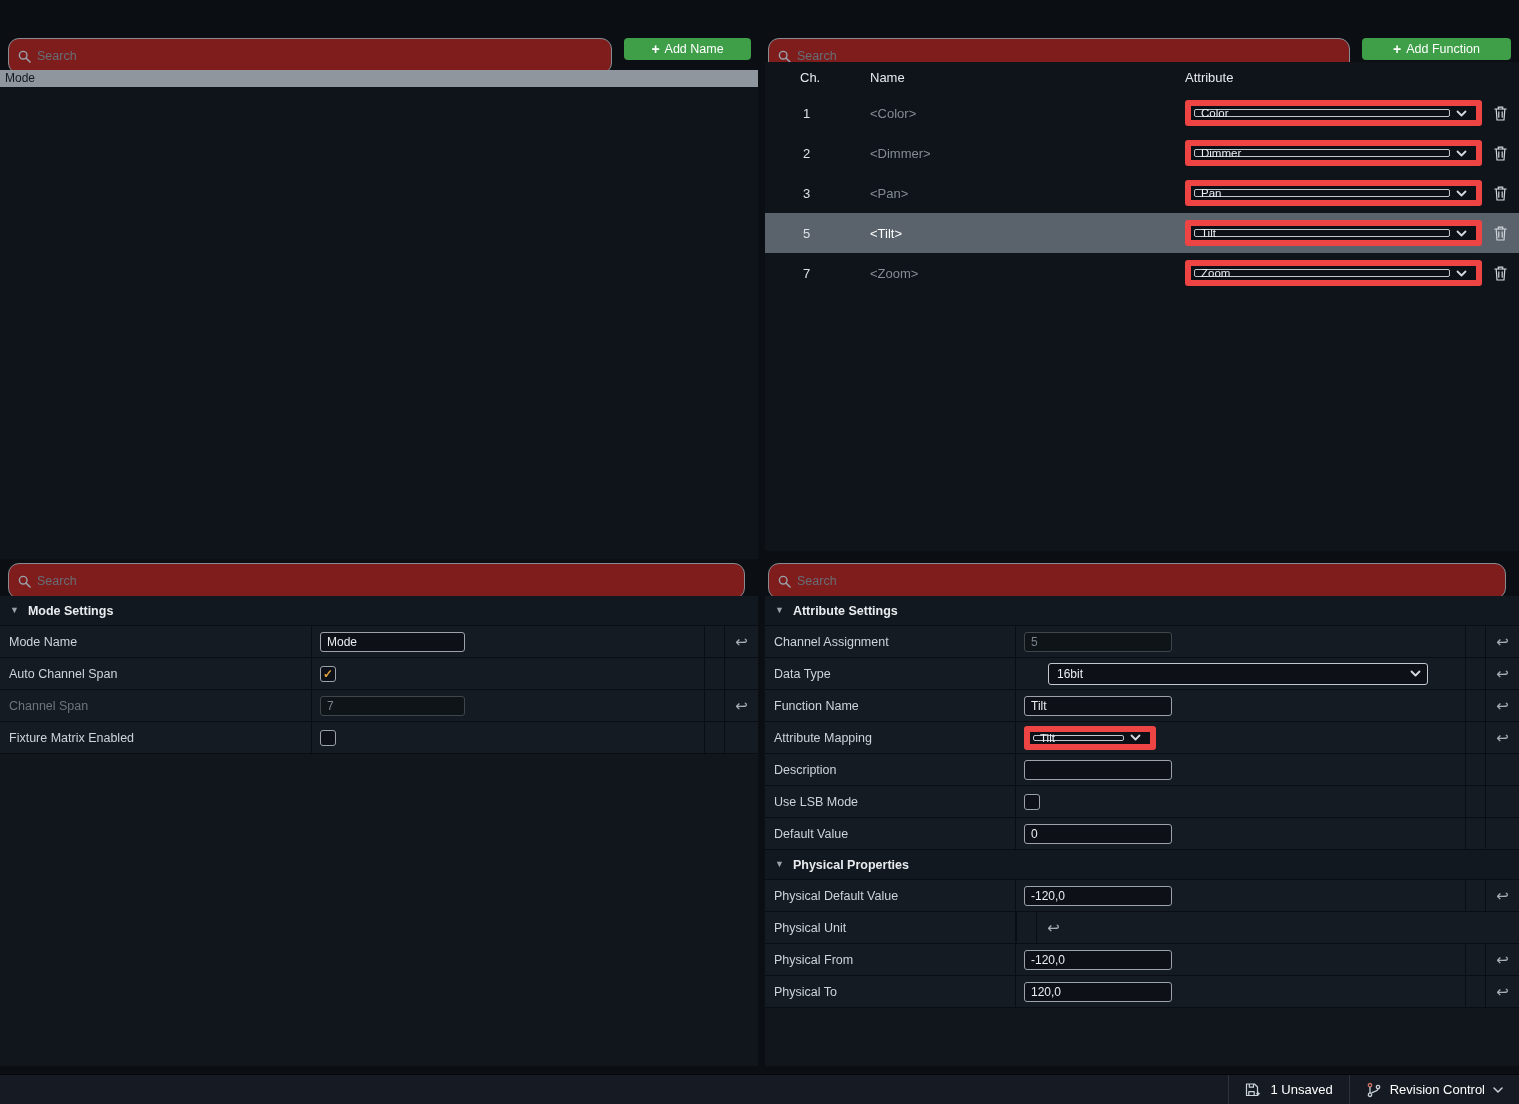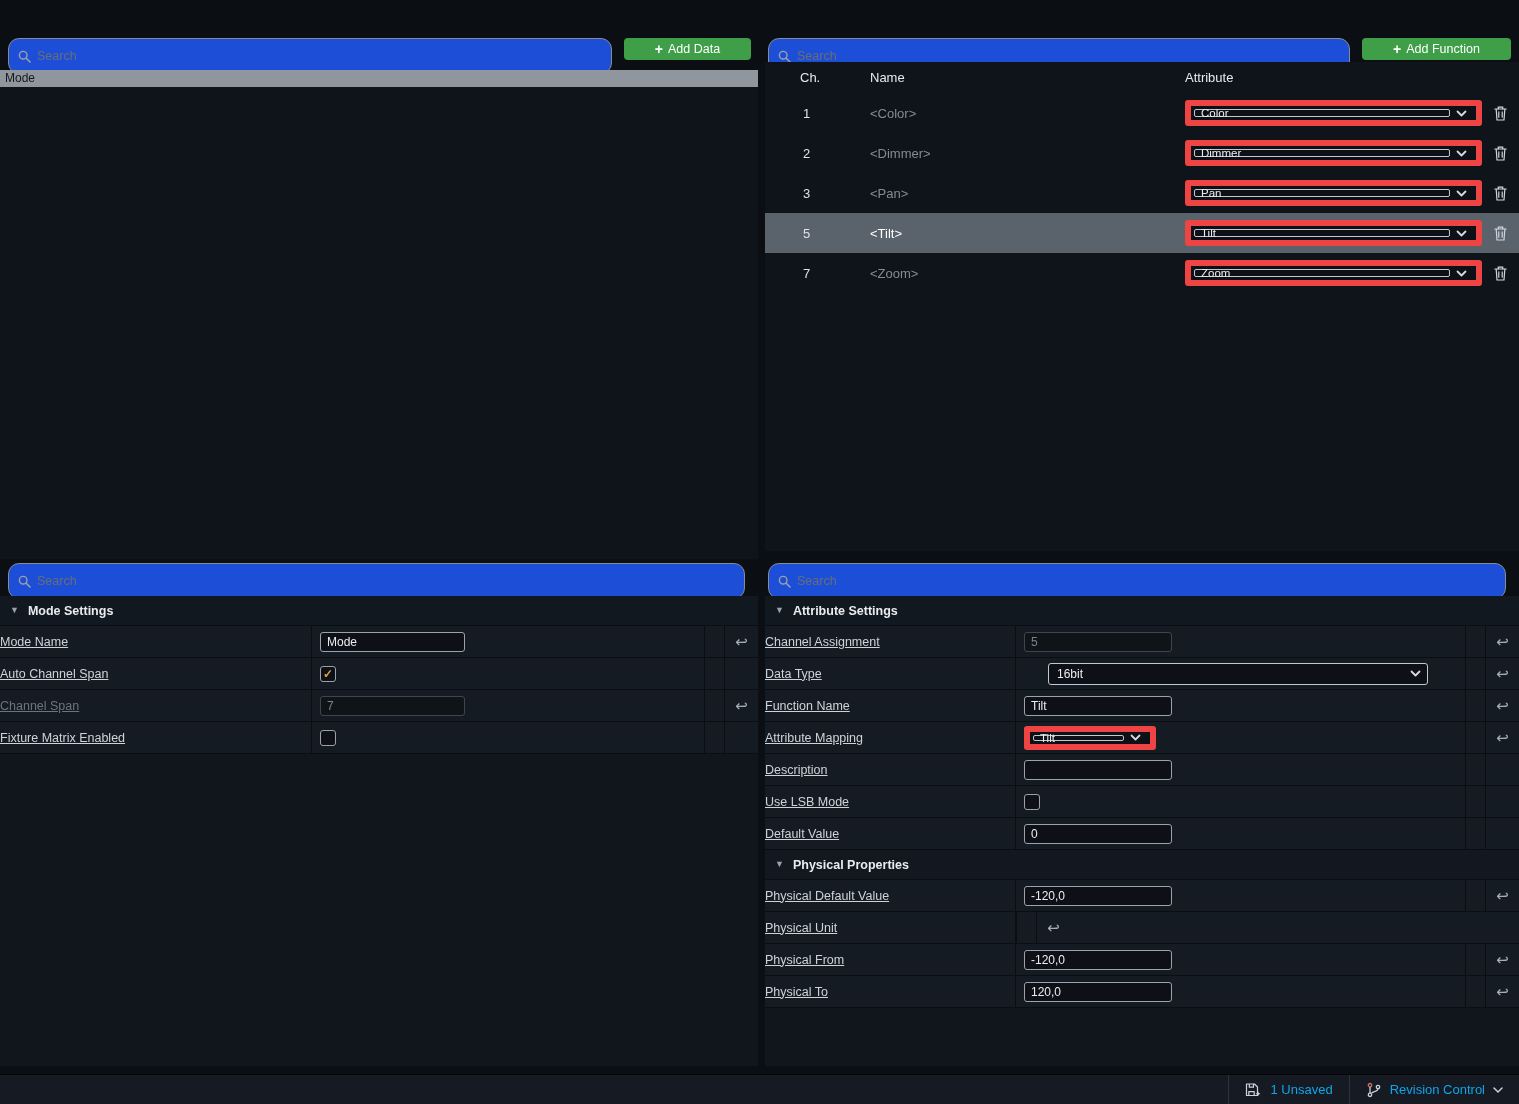--- a/index.html
+++ b/index.html
@@ -8,21 +8,21 @@
   .app { position:relative; width:1519px; height:1104px; background:#0b0f14; overflow:hidden; }
 
   .col { position:absolute; top:0; height:1066px; }
   .col.left-col  { left:0; width:759px; }
   .col.right-col { left:765px; width:754px; }
 
   
   .toolbar { position:absolute; top:38px; height:22px; display:flex; gap:12px; }
   .toolbar.lt { left:8px; width:743px; }
   .toolbar.rt { left:3px; width:743px; }
-  .search { height:22px; border:1px solid #858c94; border-radius:11px; background:#1d4ed8;
+  .search { height:22px; border:1px solid #858c94; border-radius:11px; background:#7f1d1d;
             display:flex; align-items:center; padding:17px 9px; gap:6px; flex:1; }
   .search input { flex:1; border:none; background:transparent; outline:none; color:#dfe3e7;
                   font-size:12.5px; font-family:inherit; min-width:0; }
   ::placeholder { color:#676e76; }
   .green-btn { height:22px; background:#3f9e48; border:none; border-radius:4px; color:#fff;
                font-size:12.5px; display:flex; align-items:center; justify-content:center; gap:5px;
                font-family:inherit; cursor:pointer; flex:none; }
   .green-btn .plus { font-weight:bold; font-size:14px; line-height:1; }
   .btn-mode { width:127px; } .btn-func { width:149px; }
 
@@ -66,62 +66,62 @@
 
   
   .settings { position:absolute; top:596px; left:0; height:470px; background:#11161d; }
   .left-col  .settings { width:758px; }
   .right-col .settings { width:754px; }
   .sec-header { height:30px; display:flex; align-items:center; gap:9px; padding-left:10px;
                 background:#12181f; border-bottom:1px solid #0a0e13; color:#e9ecef; font-weight:bold;
                 font-size:12.5px; cursor:pointer; }
   .tri { color:#9aa1a8; font-size:9px; line-height:1; }
   .srow { display:flex; align-items:center; height:32px; background:#151b23; border-bottom:1px solid #0a0e13; }
-  .lbl { width:312px; font-size:12.5px; color:#ced3d9; border-right:1px solid #0a0e13;
-         align-self:stretch; display:flex; align-items:center;text-decoration:underline; }
+  .lbl { width:312px; padding-left:9px; font-size:12.5px; color:#ced3d9; border-right:1px solid #0a0e13;
+         align-self:stretch; display:flex; align-items:center; }
   .right-col .lbl { width:251px; }
   .lbl.dim { color:#6d747c; }
   .val { flex:1; display:flex; align-items:center; padding-left:8px; }
   .spc { width:20px; align-self:stretch; border-left:1px solid #0a0e13; }
   .und { width:34px; align-self:stretch; border-left:1px solid #0a0e13; display:flex; align-items:center; justify-content:center; }
   .undo { color:#a7aeb6; font-size:15px; line-height:1; cursor:pointer; }
 
   .tin { height:20px; background:#0d1117; border:1px solid #9ba2aa; border-radius:3px; color:#e9edf0;
          font-size:12px; padding:0 6px; font-family:inherit; }
   .tin:disabled { border-color:#3e454d; color:#7b838c; background:#0f1419; }
   .w145 { width:145px; } .w148 { width:148px; }
 
   .cb { width:16px; height:16px; border:1px solid #9ba2aa; border-radius:3px; background:#0d1117;
         display:flex; align-items:center; justify-content:center; cursor:pointer; }
   .cb .chk { color:#e2a33d; font-size:12px; font-weight:bold; line-height:1; }
 
   
   .status-bar { position:absolute; left:0; top:1074px; width:1519px; height:30px; background:#161b23;
                 border-top:1px solid #04060a; display:flex; justify-content:flex-end; }
   .sb-item { display:flex; align-items:center; gap:8px; padding:0 16px; border-left:1px solid #2b323b;
-             color:#0ea5e9; font-size:13px; cursor:pointer; }
+             color:#ffffff; font-size:13px; cursor:pointer; }
 </style>
 </head>
 <body>
 
 <div class="app">
 
   <section class="col left-col">
 
     <div class="toolbar lt">
       <div class="search">
         <svg width="13" height="13" viewBox="0 0 13 13">
           <circle cx="5.2" cy="5.2" r="3.8" fill="none" stroke="#9aa1a9" stroke-width="1.4"></circle>
           <line x1="8.2" y1="8.2" x2="12" y2="12" stroke="#9aa1a9" stroke-width="1.6" stroke-linecap="round"></line>
         </svg>
         <input placeholder="Search" style="">
       </div>
       <button class="green-btn btn-mode">
         <span class="plus">+</span>
-        <span>Add Data</span>
+        <span>Add Name</span>
       </button>
     </div>
 
     <div class="mode-header">Mode</div>
     <div class="mode-list"></div>
 
     <div class="sr2 lt2">
       <div class="search">
         <svg width="13" height="13" viewBox="0 0 13 13">
           <circle cx="5.2" cy="5.2" r="3.8" fill="none" stroke="#9aa1a9" stroke-width="1.4"></circle>

